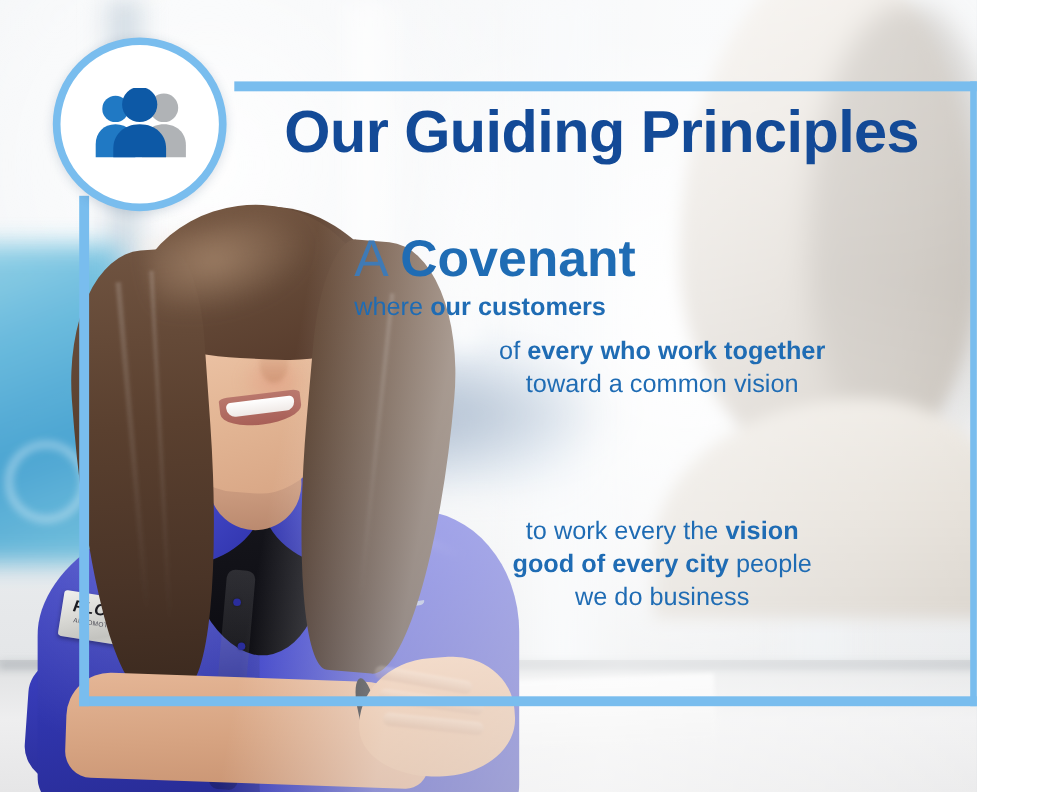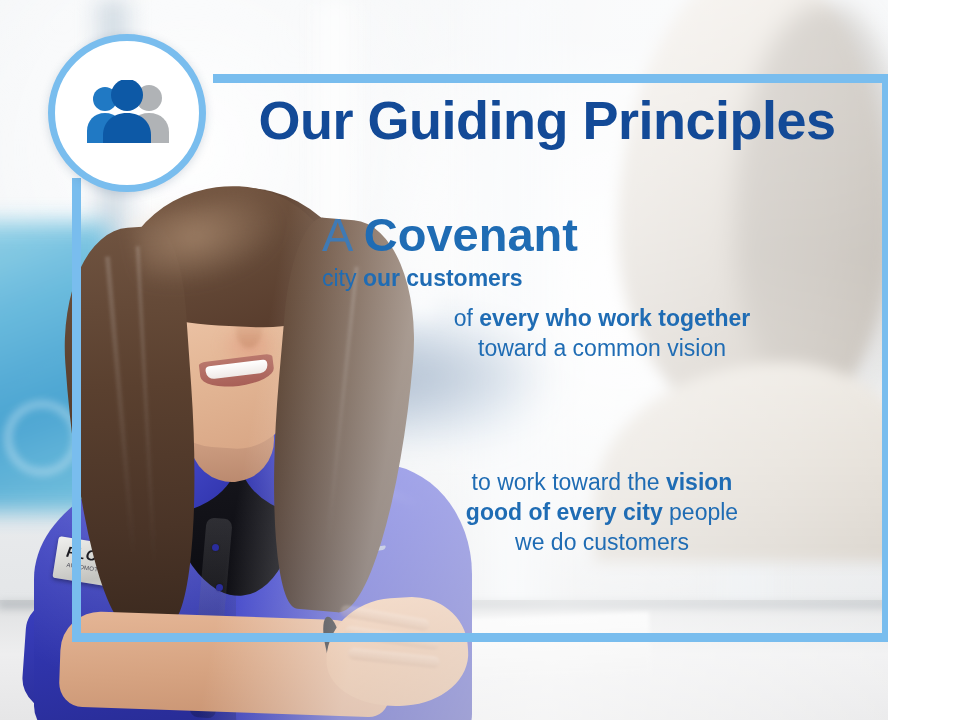--- a/index.html
+++ b/index.html
@@ -502,33 +502,33 @@
   <div class="content">
 
     <div class="headline">Our Guiding Principles</div>
 
     <div class="principle pr-covenant">
       <div class="p-title">
         <span class="lead">A</span>
         <span class="key">Covenant</span>
       </div>
       <div class="p-sub">
-        <span>city </span><b>our customers</b>
+        <span>where </span><b>our customers</b>
       </div>
     </div>
 
     <div class="principle pr-community">
       <div class="p-sub">
         <span>of </span><b>every who work together</b><br>
         <span>toward a common vision</span>
       </div>
     </div>
 
     <div class="principle pr-commitment">
       <div class="p-sub">
-        <span>to work toward the </span><b>vision</b><br>
+        <span>to work every the </span><b>vision</b><br>
         <b>good of every city</b><span> people</span><br>
-        <span>we do customers</span>
+        <span>we do business</span>
       </div>
     </div>
 
   </div>
 </div>
 
 </body></html>

